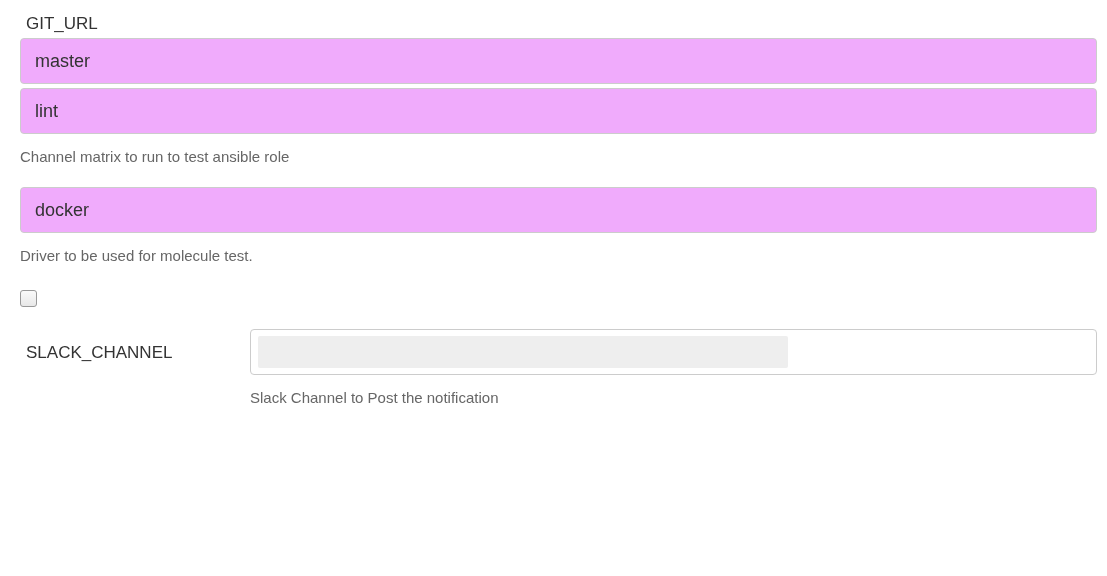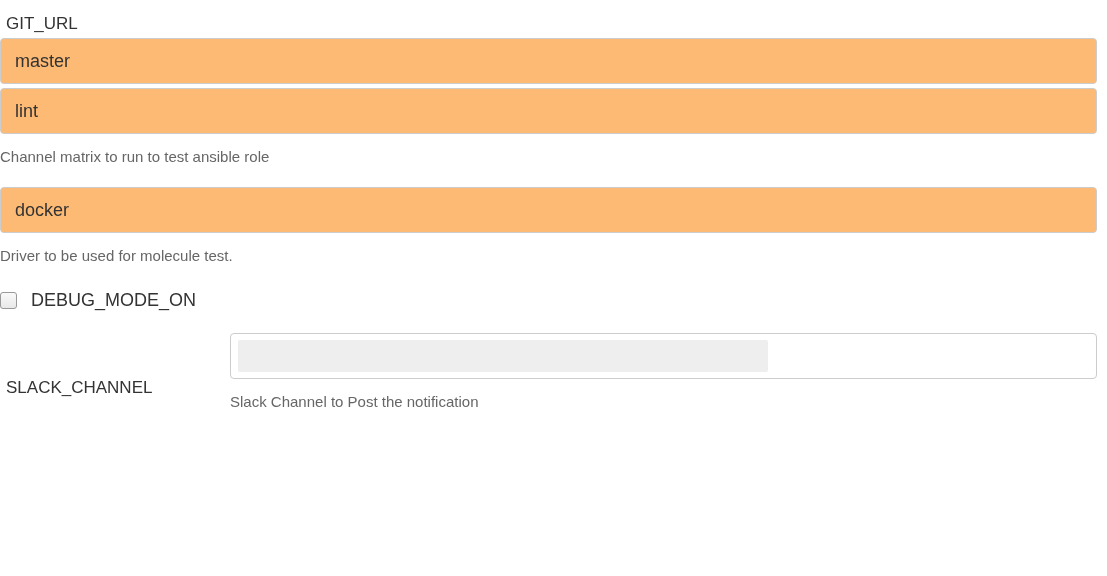--- a/index.html
+++ b/index.html
@@ -9,43 +9,44 @@
     }
     body {
       font-family: -apple-system, BlinkMacSystemFont, "Segoe UI", Helvetica, Arial, sans-serif;
       background: #ffffff;
       padding: 0;
       width: 1107px;
       color: #333;
     }
     .form-row {
       display: flex;
-      align-items: center;
+      align-items: flex-start;
       margin-bottom: 4px;
+      padding-left: 20px;
     }
     .label-col {
       width: 230px;
       flex-shrink: 0;
       padding: 14px 0 0 6px;
       font-size: 17px;
       color: #333;
     }
     .input-col {
       flex: 1;
       padding-right: 10px;
     }
     .text-input {
       width: 100%;
       height: 46px;
       border: 1px solid #ccc;
       border-radius: 4px;
       padding: 0 14px;
       font-size: 18px;
       color: #333;
-      background: #fdba74;
+      background: #f0abfc;
     }
     .text-input.disabled-look {
       background: #fff;
       position: relative;
     }
     .disabled-inner {
       position: absolute;
       left: 8px;
       top: 7px;
       bottom: 7px;
@@ -100,21 +101,20 @@
     <div class="help-text">Channel matrix to run to test ansible role</div>
   </div>
 </div>
 
 <div class="form-row">
   <div class="input-col">
     <input type="text" class="text-input" value="docker" style="">
     <div class="help-text">Driver to be used for molecule test.</div>
     <div class="checkbox-row">
       <div class="checkbox"></div>
-      <div class="checkbox-label">DEBUG_MODE_ON</div>
     </div>
   </div>
 </div>
 
 <div class="form-row">
   <div class="label-col">SLACK_CHANNEL</div>
   <div class="input-col">
     <div class="input-wrap">
       <input type="text" class="text-input disabled-look" value="" style="">
       <div class="disabled-inner"></div>

